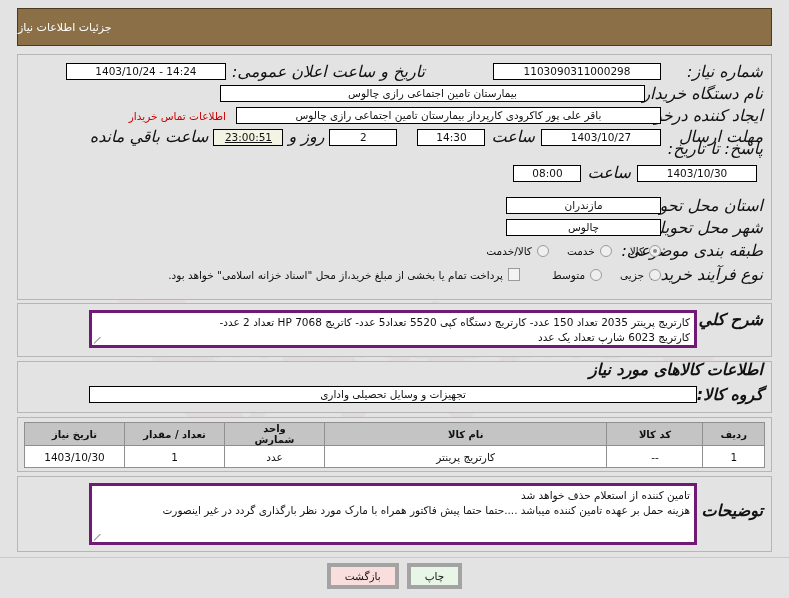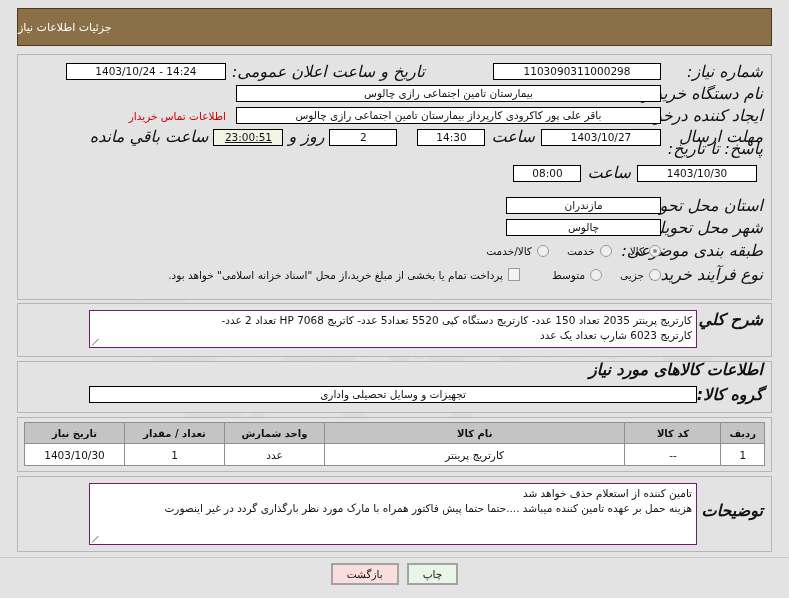--- a/index.html
+++ b/index.html
@@ -135,21 +135,21 @@
     gap: 5px;
     font-size: 10.5px;
     color: #111;
     margin-left: 18px;
     white-space: nowrap;
   }
 
   
   .ta {
     background: #ffffff;
-    border: 1px solid #701a75;
+    border: 3px solid #701a75;
     font-size: 10.5px;
     color: #111;
     line-height: 15px;
     padding: 2px 4px 0 9px;
     text-align: right;
     overflow: hidden;
     position: relative;
   }
   .ta .grip {
     position: absolute;
@@ -173,21 +173,21 @@
     direction: rtl;
     font-size: 10.5px;
   }
   table.grid th {
     background: #c4c4c4;
     border: 1px solid #8f8f8f;
     color: #111;
     font-weight: bold;
     height: 21px;
     font-size: 10px;
-    padding: 0 8px;
+    padding: 0 17px;
   }
   table.grid td {
     background: #ffffff;
     border: 1px solid #8f8f8f;
     color: #111;
     height: 22px;
     text-align: center;
     padding: 0 4px;
     font-size: 10.5px;
   }
@@ -198,21 +198,21 @@
     left: 0; top: 563px;
     width: 789px;
     display: flex;
     justify-content: center;
     gap: 8px;
     z-index: 3;
     direction: rtl;
   }
   .btn {
     font-size: 10.5px;
-    border: 2px solid #a3a3a3;
+    border: 4px solid #a3a3a3;
     padding: 2px 14px;
     cursor: pointer;
     line-height: 14px;
     color: #111;
   }
   .btn-print { background: #e8f6e8; }
   .btn-back  { background: #fadddd; }
 
   .sep-line {
     position: absolute;
@@ -252,21 +252,21 @@
 
     <div class="row" style="right:8px; top:8px; width:740px;">
       <div class="lbl" style="width:96px;">شماره نیاز:</div>
       <div class="fld center" style="width:168px; margin-right:6px;">1103090311000298</div>
       <div class="lbl" style="margin-right:68px;">تاریخ و ساعت اعلان عمومی:</div>
       <div class="fld center" style="width:160px; margin-right:6px;">14:24 - 1403/10/24</div>
     </div>
 
     <div class="row" style="right:8px; top:30px; width:740px;">
       <div class="lbl" style="width:96px;">نام دستگاه خریدار:</div>
-      <div class="fld" style="width:425px; margin-right:6px; justify-content:center;">بیمارستان تامین اجتماعی رازی چالوس</div>
+      <div class="fld" style="width:425px; margin-right:22px; justify-content:center;">بیمارستان تامین اجتماعی رازی چالوس</div>
     </div>
 
     <div class="row" style="right:8px; top:52px; width:740px;">
       <div class="lbl" style="width:96px;">ایجاد کننده درخواست:</div>
       <div class="fld" style="width:425px; margin-right:6px; justify-content:center;">باقر علی پور کاکرودی کارپرداز بیمارستان تامین اجتماعی رازی چالوس</div>
       <a class="link-red" style="margin-right:10px;">اطلاعات تماس خریدار</a>
     </div>
 
     <div class="row" style="right:8px; top:74px; width:740px; align-items:flex-start;">
       <div class="lbl lbl-wrap" style="width:96px; padding-top:2px;">مهلت ارسال پاسخ: تا تاریخ:</div>

